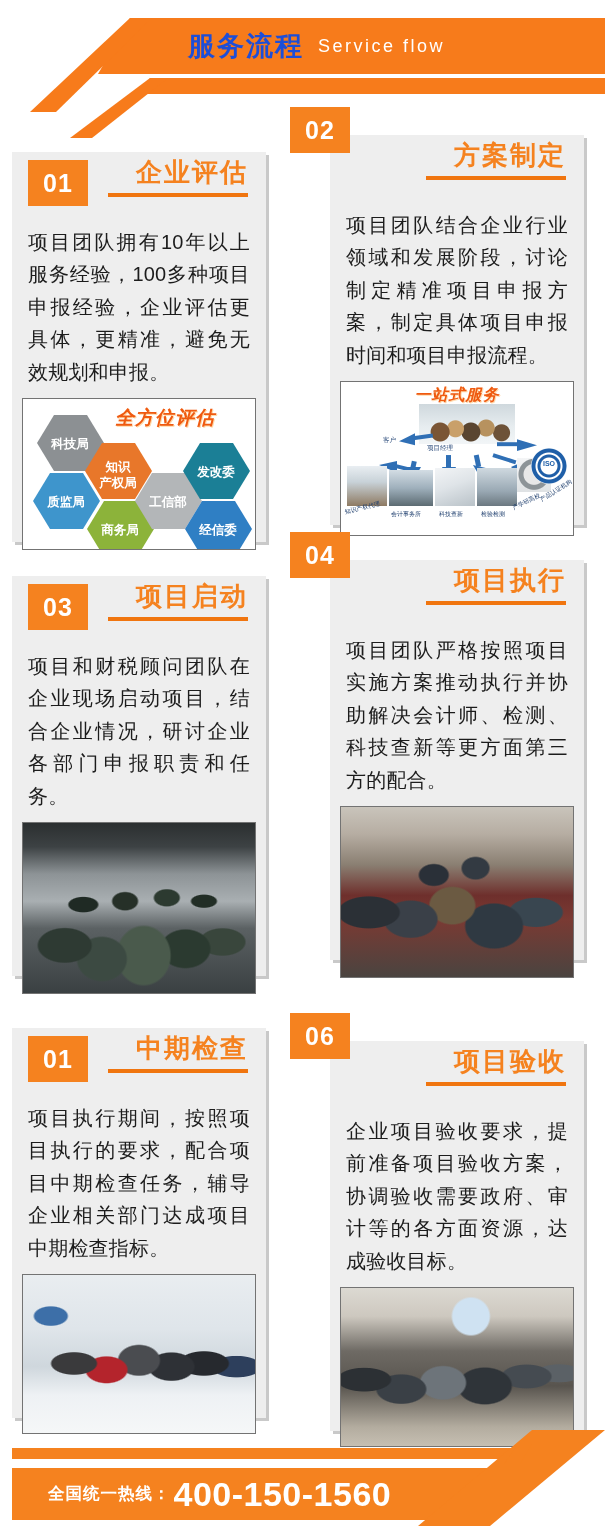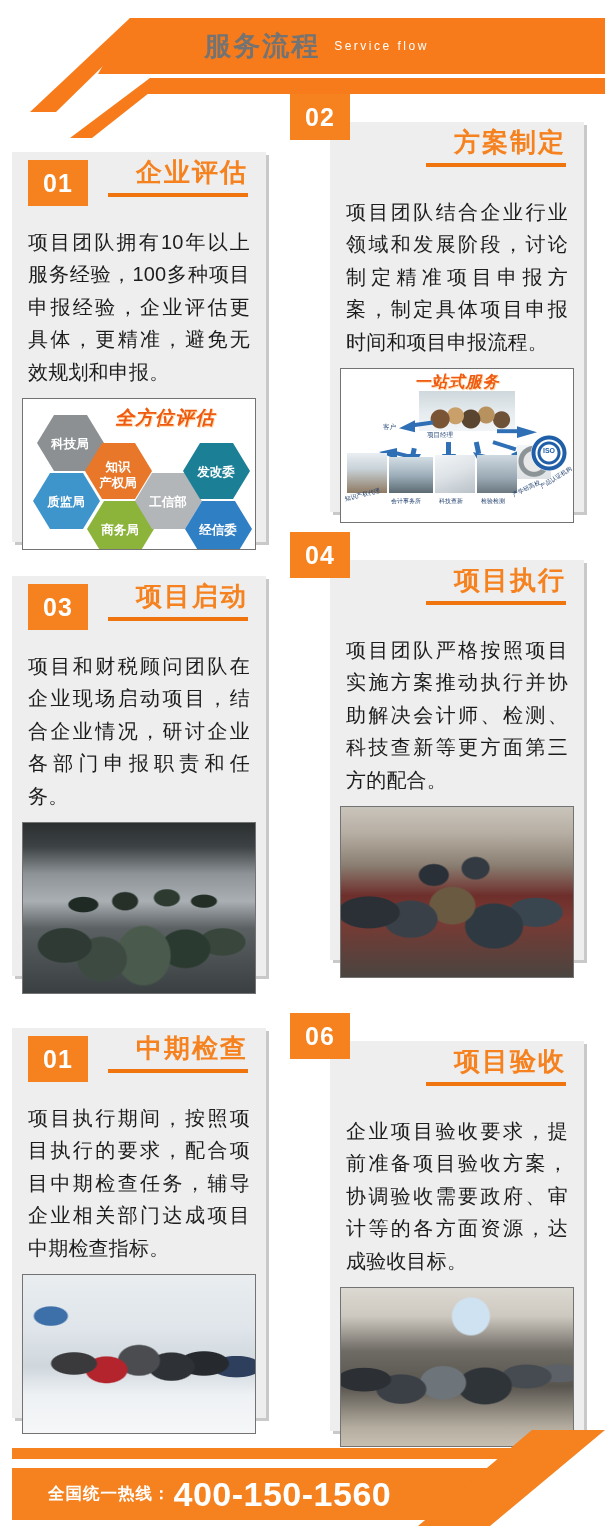--- a/index.html
+++ b/index.html
@@ -33,25 +33,25 @@
     position:absolute;left:0;top:78px;width:200px;height:60px;
     background:#f77b1b;
     clip-path:polygon(150px 0, 168px 0, 92px 60px, 70px 60px);
   }
   .hdr-text{
     position:absolute;left:0;top:18px;width:605px;height:56px;
     display:flex;align-items:center;justify-content:center;
     padding-left:28px;box-sizing:border-box;
   }
   .hdr-cn{
-    color:#737373;font-size:27px;font-weight:bold;letter-spacing:2px;
+    color:#1d4ed8;font-size:27px;font-weight:bold;letter-spacing:2px;
     line-height:1;
   }
   .hdr-en{
-    color:#ffffff;font-size:12px;letter-spacing:2.5px;margin-left:14px;
+    color:#ffffff;font-size:18px;letter-spacing:2.5px;margin-left:14px;
     line-height:1;
   }
 
   
   .card{
     position:absolute;
     background:#eeeeee;
     box-shadow:3px 3px 0 0 #c9c9c9;
   }
   .card-left{left:12px;width:254px;}
@@ -230,21 +230,21 @@
 
           <g>
             <polygon points="162,130 179,102 212,102 229,130 212,158 179,158" fill="#2f7fc4"></polygon>
             <text class="hextxt" x="195" y="135">经信委</text>
           </g>
         </svg>
       </div>
     </div>
   </div>
 
-  <div class="card card-right" style="top:122px;height:390px;">
+  <div class="card card-right" style="top:135px;height:390px;">
     <div class="badge badge-out">02</div>
     <div class="card-head">
       <div class="card-title">方案制定</div>
       <div class="title-rule"></div>
     </div>
     <div class="card-body">项目团队结合企业行业领域和发展阶段，讨论制定精准项目申报方案，制定具体项目申报时间和项目申报流程。</div>
     <div class="card-media" style="height:155px;">
       <div class="oss">
         <div class="oss-title">一站式服务</div>
 

